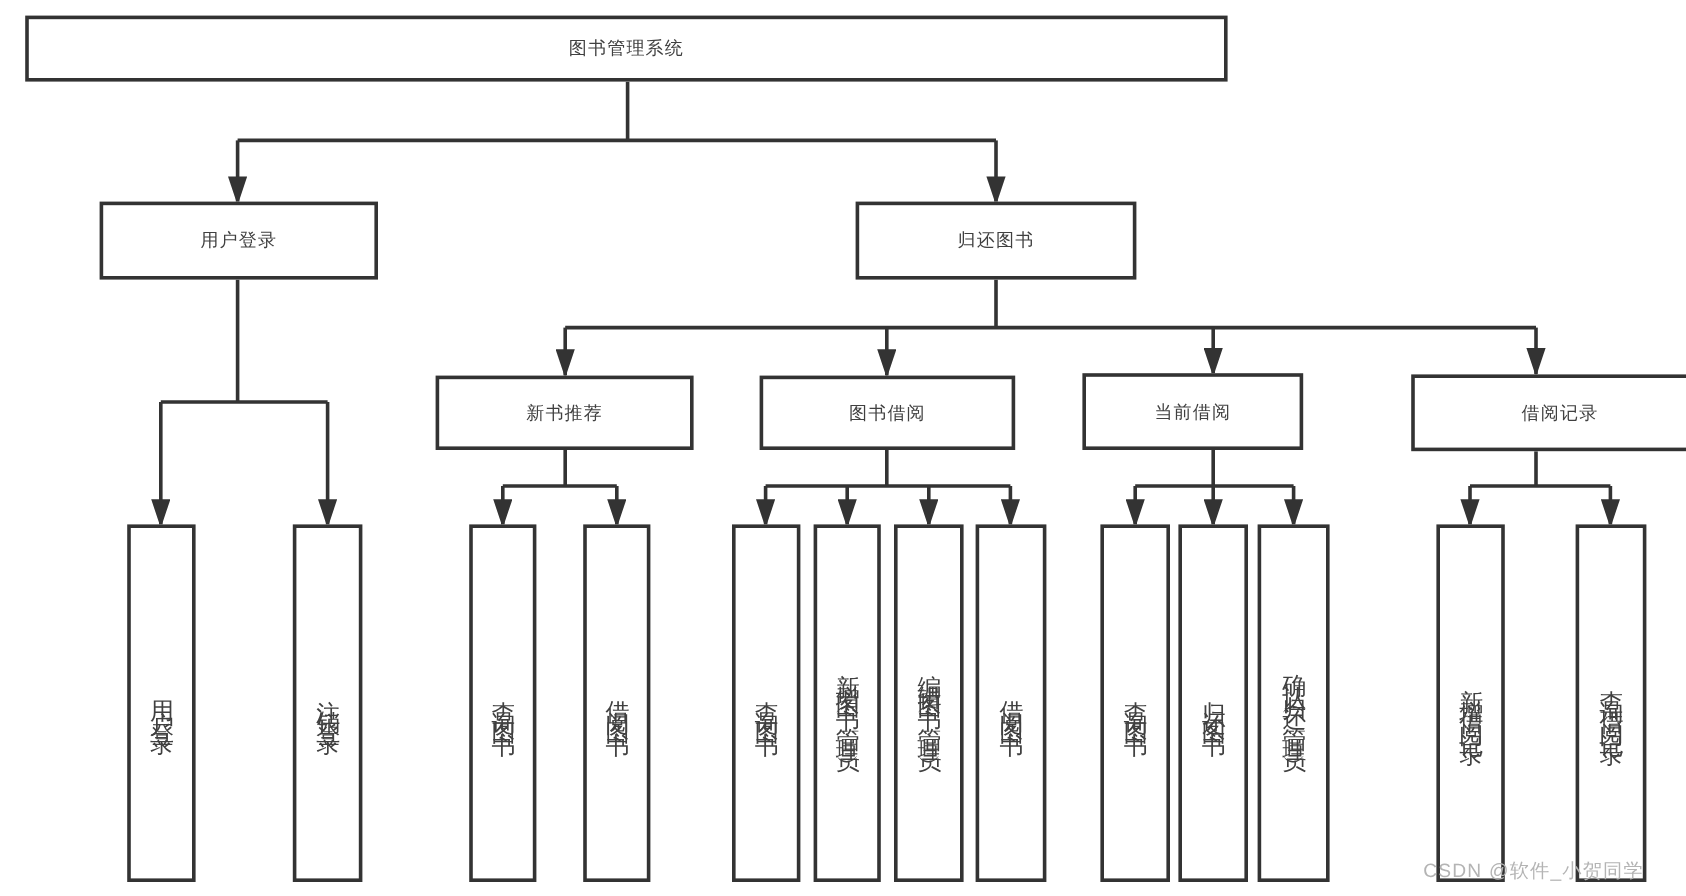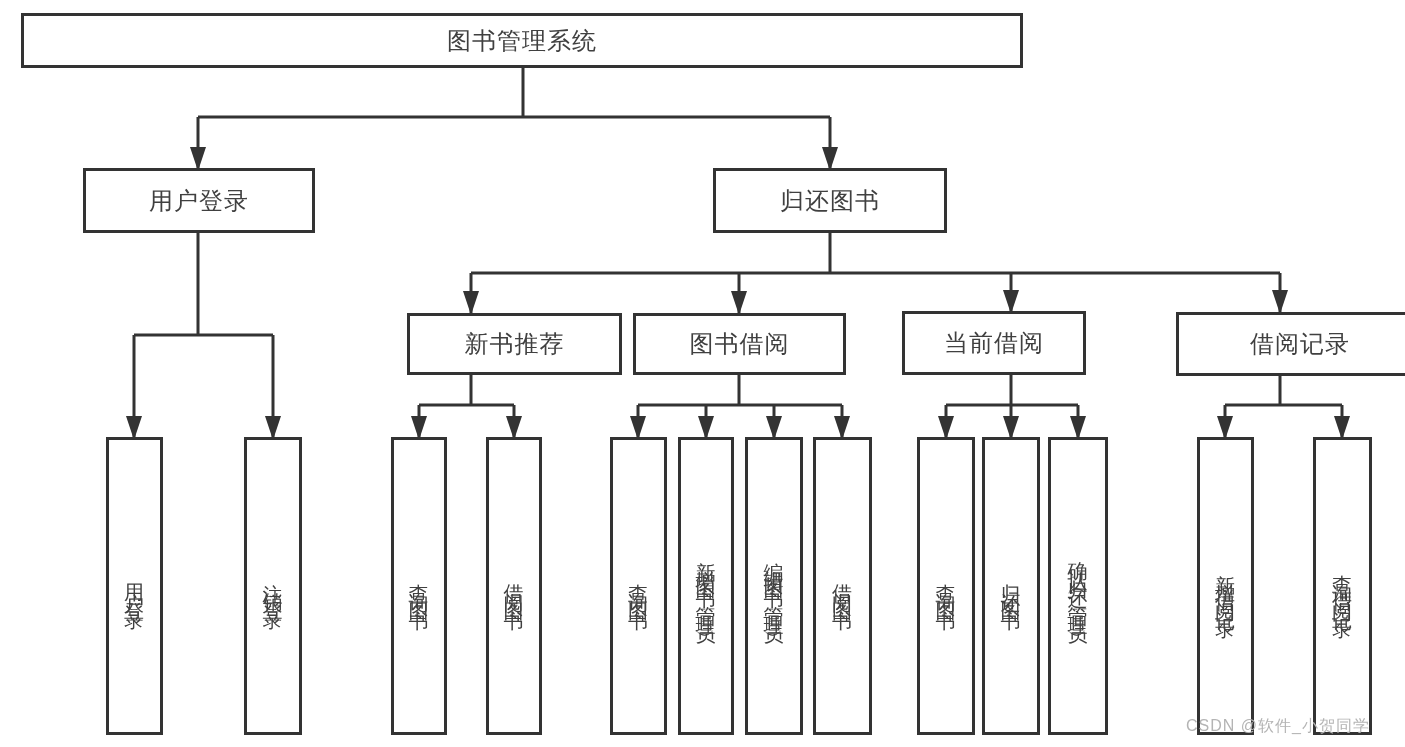--- a/index.html
+++ b/index.html
@@ -14,21 +14,21 @@
   }
   .box {
     position: absolute;
     box-sizing: border-box;
     border: 3px solid var(--line, #333333);
     background: #ffffff;
     display: flex;
     align-items: center;
     justify-content: center;
   }
-  .hbox { font-size: 24px; letter-spacing: 1px; white-space: nowrap; text-align: center; }
+  .hbox { font-size: 15px; letter-spacing: 1px; white-space: nowrap; text-align: center; }
   .vbox {
     writing-mode: vertical-rl;
     text-orientation: mixed;
     font-size: 20px;
     letter-spacing: 9px;
     line-height: 1;
   }
   svg.edges { position: absolute; left: 0; top: 0; }
   .edges path, .edges line { stroke: var(--line, #333333); stroke-width: 3; fill: none; }
   #arrowhead path { fill: var(--line, #333333); stroke: none; }
@@ -104,21 +104,21 @@
       <line x1="1225" y1="405" x2="1225" y2="438" marker-end="url(#arrowhead)"></line>
       <line x1="1342" y1="405" x2="1342" y2="438" marker-end="url(#arrowhead)"></line>
     </g>
   </svg>
 
   <div class="box hbox" style="left:21px; top:13px; width:1002px; height:55px;">图书管理系统</div>
 
   <div class="box hbox" style="left:83px; top:168px; width:232px; height:65px;">用户登录</div>
   <div class="box hbox" style="left:713px; top:168px; width:234px; height:65px;">归还图书</div>
 
-  <div class="box hbox" style="left:363px; top:313px; width:215px; height:62px;margin-left:44px;">新书推荐</div>
+  <div class="box hbox" style="left:363px; top:313px; width:215px; height:62px;">新书推荐</div>
   <div class="box hbox" style="left:633px; top:313px; width:213px; height:62px;">图书借阅</div>
   <div class="box hbox" style="left:902px; top:311px; width:184px; height:64px;">当前借阅</div>
   <div class="box hbox" style="left:1176px; top:312px; width:248px; height:64px;font-family:Liberation Mono, monospace;">借阅记录</div>
 
   <div class="box vbox" style="left:106px; top:437px; width:57px; height:298px;">用户登录</div>
   <div class="box vbox" style="left:244px; top:437px; width:58px; height:298px;">注销登录</div>
 
   <div class="box vbox" style="left:391px; top:437px; width:56px; height:298px;">查询图书</div>
   <div class="box vbox" style="left:486px; top:437px; width:56px; height:298px;">借阅图书</div>
 

